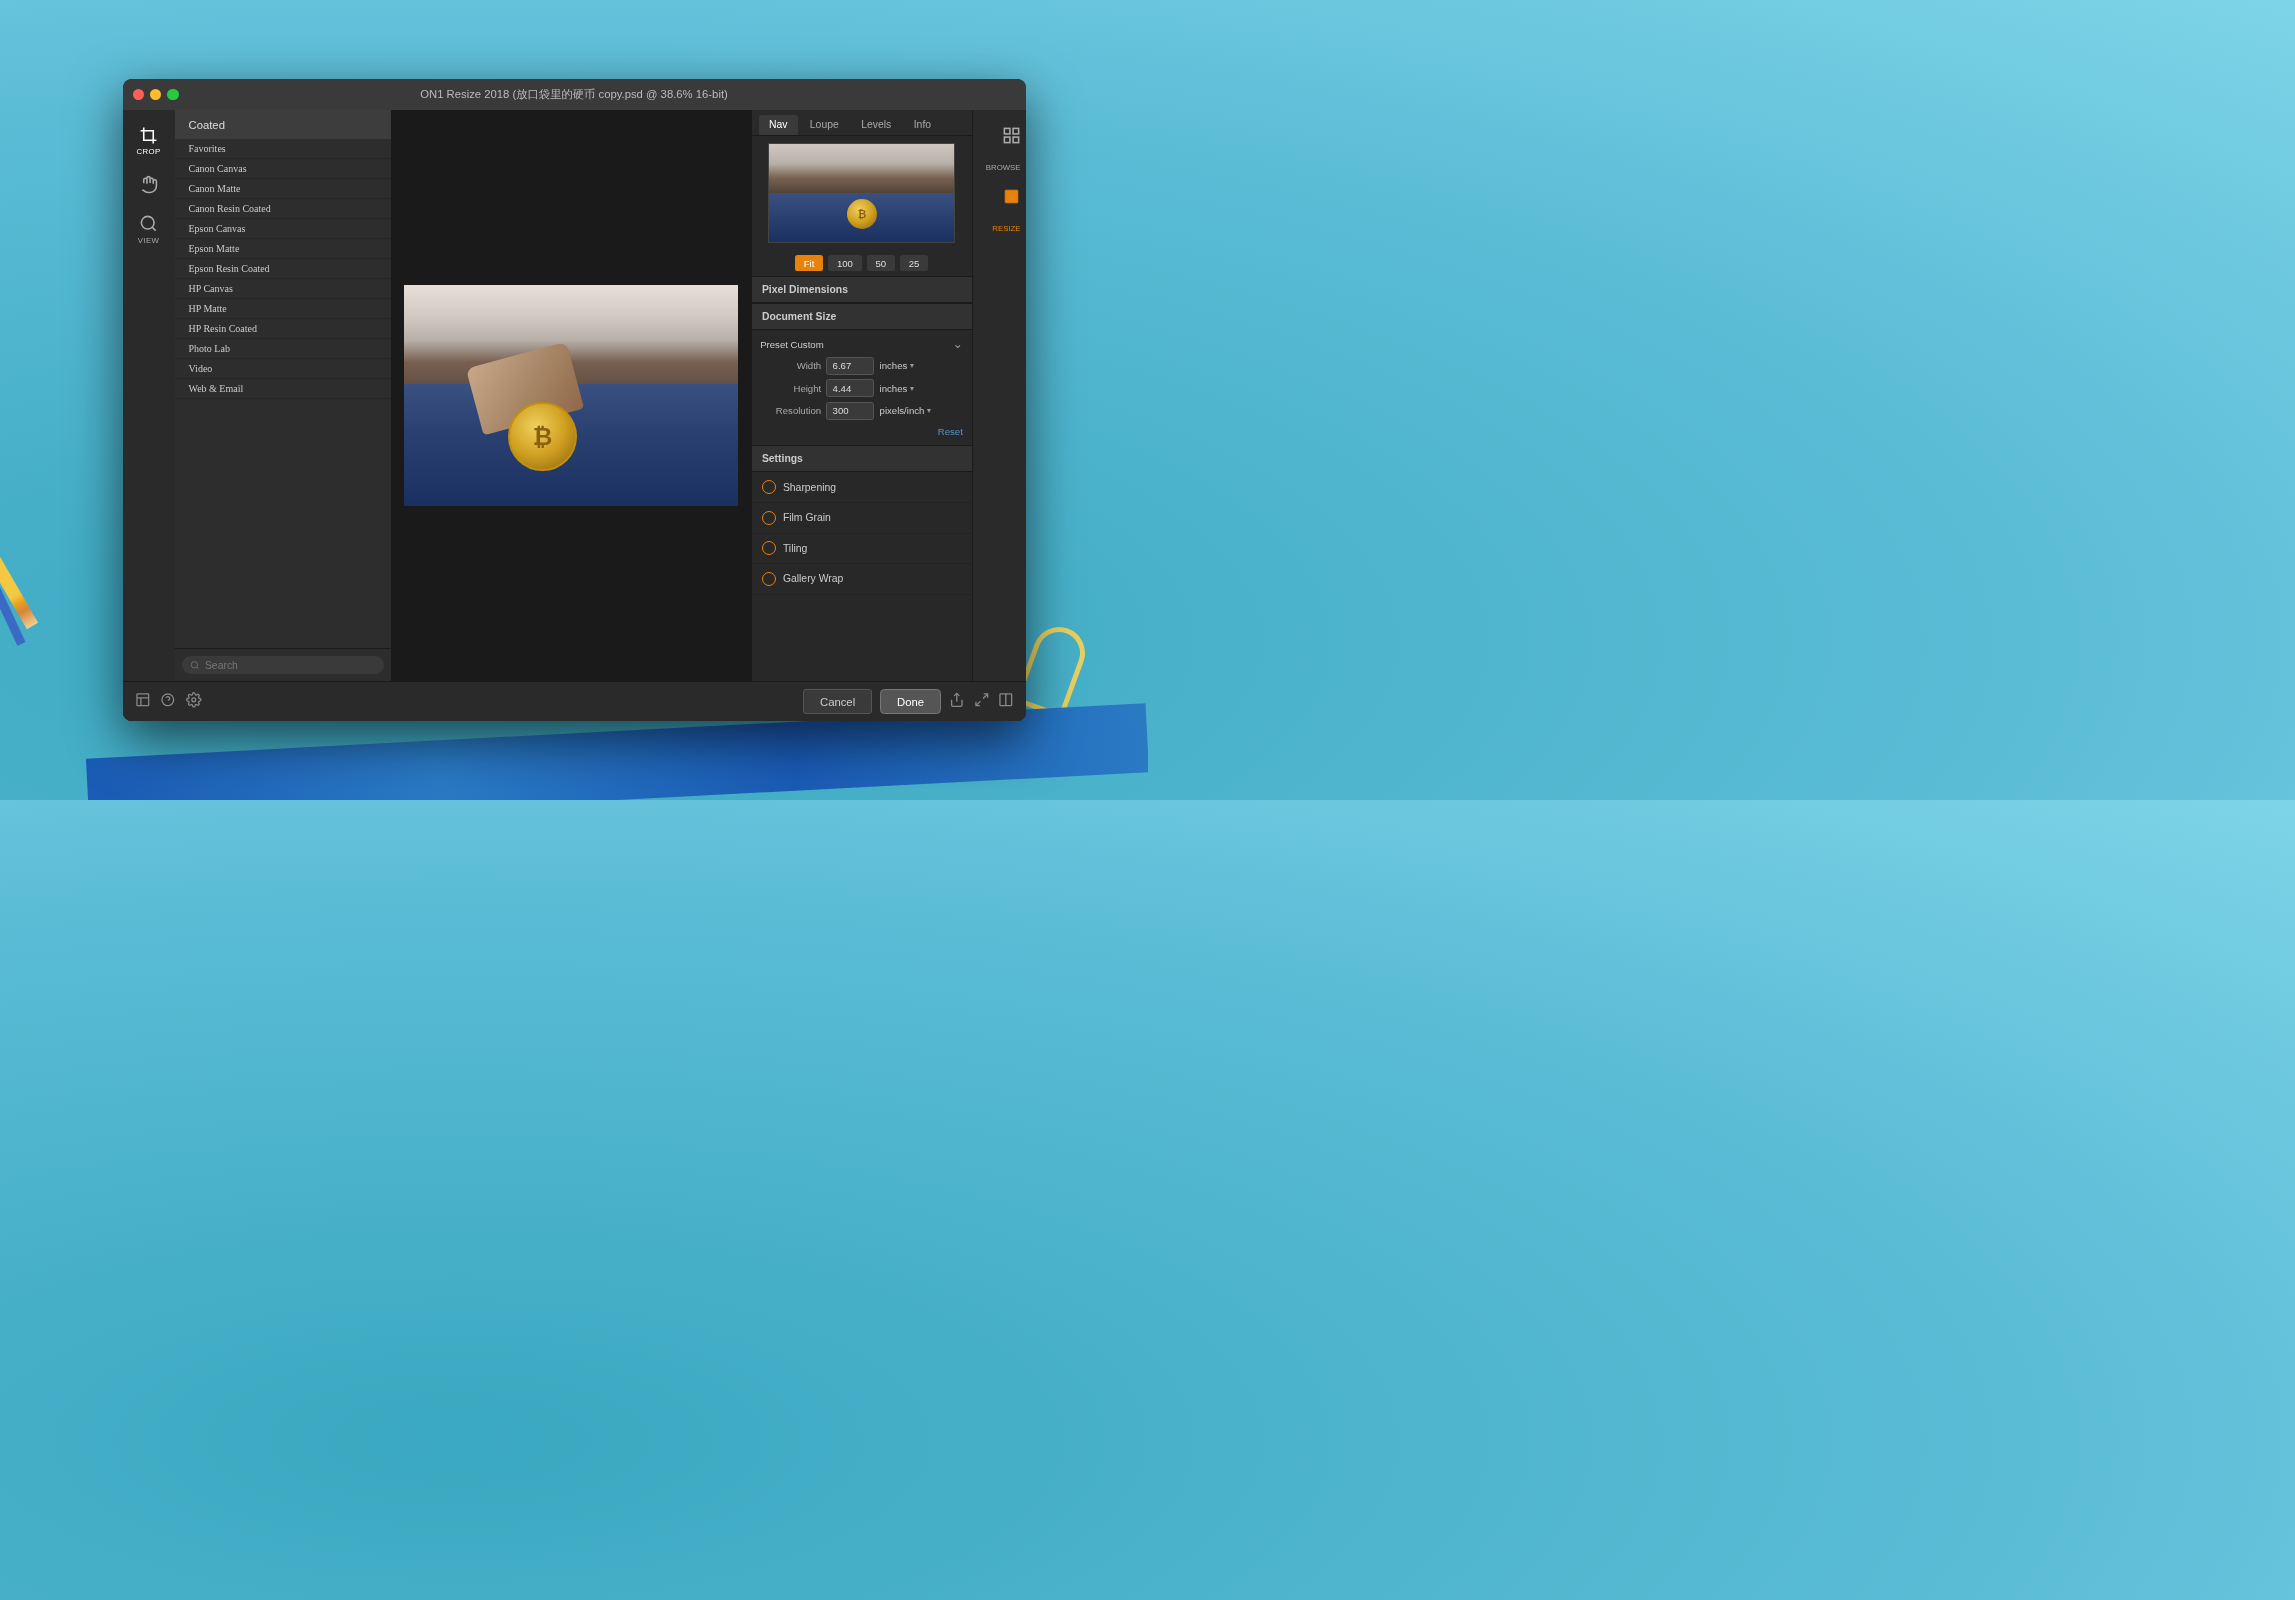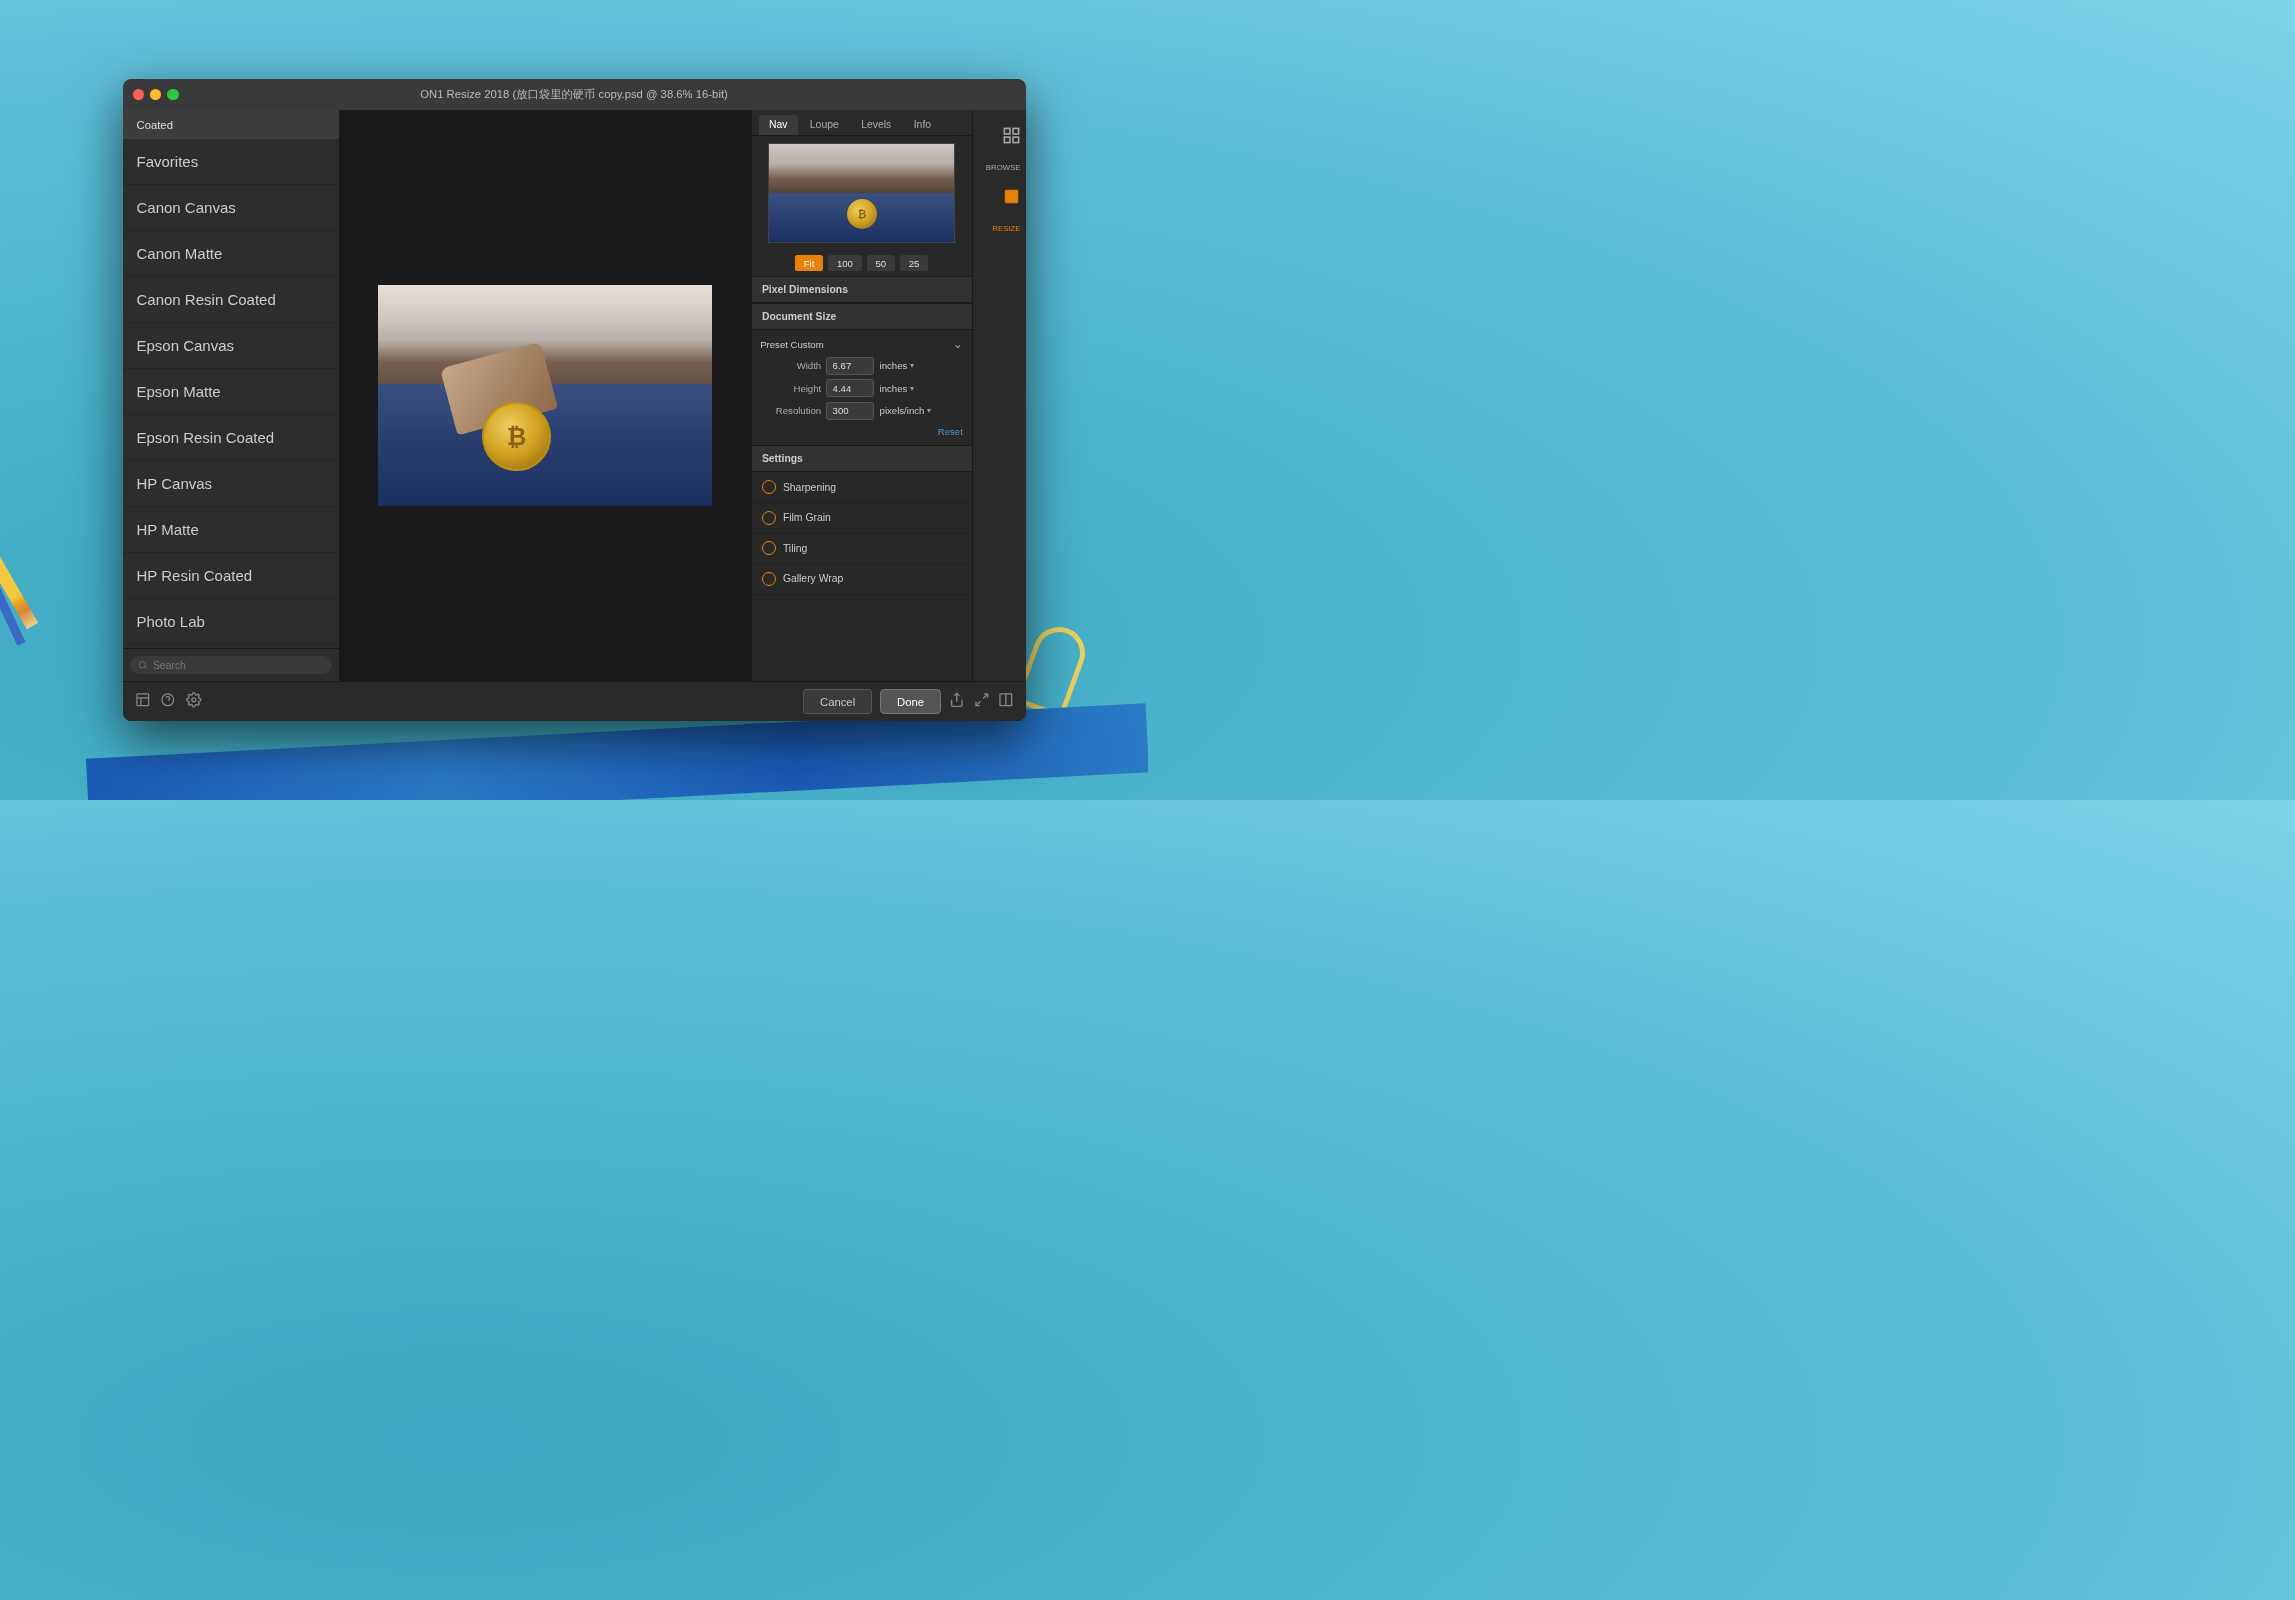--- a/index.html
+++ b/index.html
@@ -148,25 +148,26 @@
       padding: 8.7px 14px;
       color: #ddd;
       font-size: 11.3px;
       font-weight: 500;
     }
     .presets-list {
       flex: 1;
       overflow-y: auto;
     }
     .preset-item {
-      padding: 14px 14px;
+      padding: 4px 14px;
       color: #ccc;
-      font-size: 15px;
+      font-size: 10px;
       cursor: pointer;
       border-bottom: 0.9px solid #252525;
+      font-family: Liberation Serif, serif;
     }
     .presets-search {
       padding: 7px;
       border-top: 0.9px solid #1a1a1a;
     }
     .search-input-wrapper {
       display: flex;
       align-items: center;
       background: #3a3a3a;
       border-radius: 10.4px;
@@ -541,20 +542,43 @@
     <div class="titlebar-buttons">
       <span class="tb-btn tb-close"></span>
       <span class="tb-btn tb-min"></span>
       <span class="tb-btn tb-max"></span>
     </div>
     <span class="titlebar-title">ON1 Resize 2018 (放口袋里的硬币 copy.psd @ 38.6% 16-bit)</span>
   </div>
 
   <div class="main-content">
 
+    <div class="icon-sidebar">
+      <div class="icon-item active">
+        <svg viewBox="0 0 24 24" fill="none" stroke="currentColor" stroke-width="2">
+          <polyline points="6,2 6,18 22,18"></polyline>
+          <polyline points="2,6 18,6 18,22"></polyline>
+        </svg>
+        <span class="icon-label">CROP</span>
+      </div>
+      <div class="icon-item">
+        <svg viewBox="0 0 24 24" fill="none" stroke="currentColor" stroke-width="2">
+          <path d="M18 11V6a2 2 0 0 0-2-2v0a2 2 0 0 0-2 2v0M14 10V4a2 2 0 0 0-2-2v0a2 2 0 0 0-2 2v0v7M10 10.5V6a2 2 0 0 0-2-2v0a2 2 0 0 0-2 2v4.5"></path>
+          <path d="M18 8a2 2 0 1 1 4 0v6a8 8 0 0 1-8 8h-2c-2.8 0-4.5-.86-5.99-2.34L4 19"></path>
+        </svg>
+        <span class="icon-label"></span>
+      </div>
+      <div class="icon-item">
+        <svg viewBox="0 0 24 24" fill="none" stroke="currentColor" stroke-width="2">
+          <circle cx="11" cy="11" r="8"></circle>
+          <line x1="21" y1="21" x2="16.65" y2="16.65"></line>
+        </svg>
+        <span class="icon-label">VIEW</span>
+      </div>
+    </div>
 
     <div class="presets-panel">
       <div class="presets-header">Coated</div>
       <div class="presets-list">
         <div class="preset-item">Favorites</div>
         <div class="preset-item">Canon Canvas</div>
         <div class="preset-item">Canon Matte</div>
         <div class="preset-item">Canon Resin Coated</div>
         <div class="preset-item">Epson Canvas</div>
         <div class="preset-item">Epson Matte</div>

